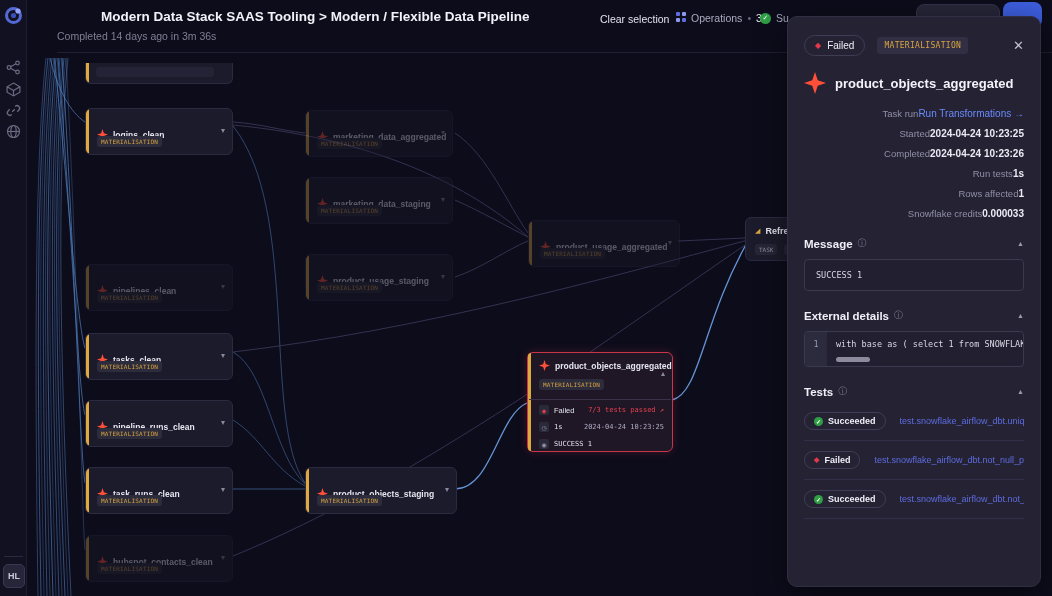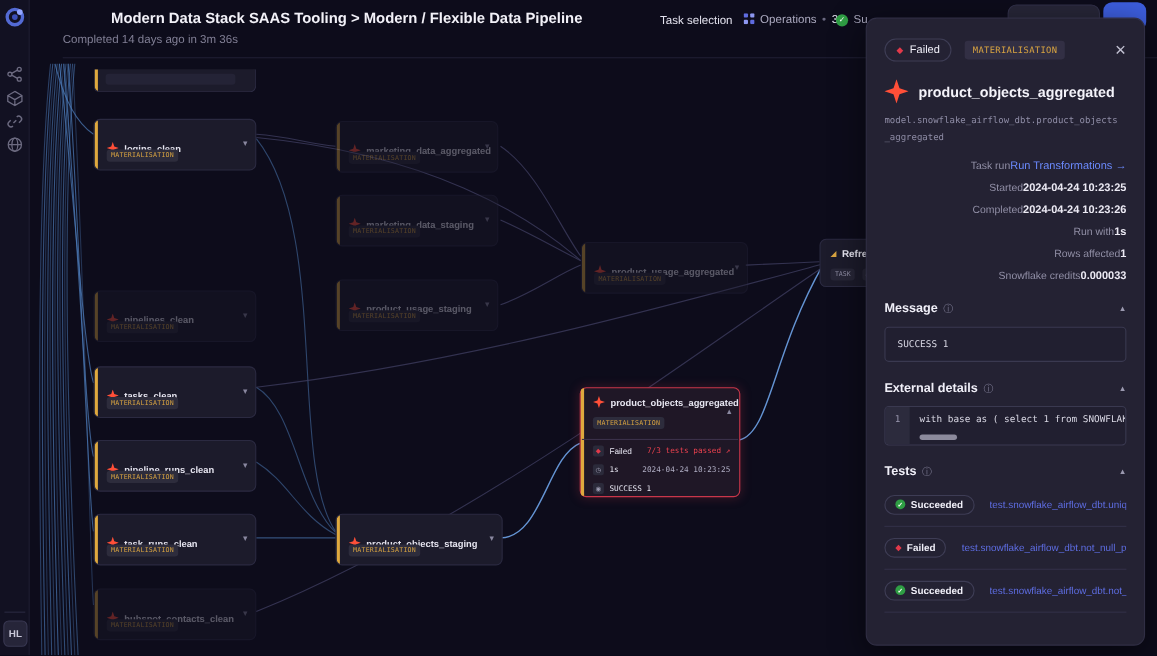--- a/index.html
+++ b/index.html
@@ -173,21 +173,21 @@
           <path d="M1.4 7 H12.6"></path>
       </svg>
     </div>
     <div class="sb-div"></div>
     <div class="avatar">HL</div>
   </aside>
 
   <div class="hdr-title">Modern Data Stack SAAS Tooling &gt; Modern / Flexible Data Pipeline</div>
   <div class="hdr-sub">Completed 14 days ago in 3m 36s</div>
   <div class="hdr-div"></div>
-  <div class="clear-sel">Task selection</div>
+  <div class="clear-sel">Clear selection</div>
   <div class="ops">
     <svg width="10" height="10" viewBox="0 0 10 10">
       <rect x="0" y="0" width="4" height="4" rx="1" fill="#5f6ce0"></rect>
         <rect x="6" y="0" width="4" height="4" rx="1" fill="#8d97f0"></rect>
       <rect x="0" y="6" width="4" height="4" rx="1" fill="#8d97f0"></rect>
         <rect x="6" y="6" width="4" height="4" rx="1" fill="#5f6ce0"></rect>
     </svg>
     <span class="lbl">Operations</span>
     <span class="dot">•</span>
     <span class="cnt">35</span>
@@ -381,37 +381,36 @@
       <span class="p-badge">MATERIALISATION</span>
       <span class="p-close">✕</span>
     </div>
 
     <div class="p-title-row">
       <svg width="22" height="22" viewBox="0 0 24 24">
           <path d="M12 0 L15 9 L24 12 L15 15 L12 24 L9 15 L0 12 L9 9 Z" fill="#ff4f38"></path>
         </svg>
       <span class="p-title">product_objects_aggregated</span>
     </div>
-    <div class="p-sub">model.snowflake_airflow_dbt.product_objects_aggregated</div>
 
     <div style="margin-top:14px">
       <div class="kv">
         <span class="k">Task run</span>
         <span class="v link">Run Transformations →</span>
       </div>
       <div class="kv">
         <span class="k">Started</span>
         <span class="v">2024-04-24 10:23:25</span>
       </div>
       <div class="kv">
         <span class="k">Completed</span>
         <span class="v">2024-04-24 10:23:26</span>
       </div>
       <div class="kv">
-        <span class="k">Run with</span>
+        <span class="k">Run tests</span>
         <span class="v">1s</span>
       </div>
       <div class="kv">
         <span class="k">Rows affected</span>
         <span class="v">1</span>
       </div>
       <div class="kv">
         <span class="k">Snowflake credits</span>
         <span class="v">0.000033</span>
       </div>

